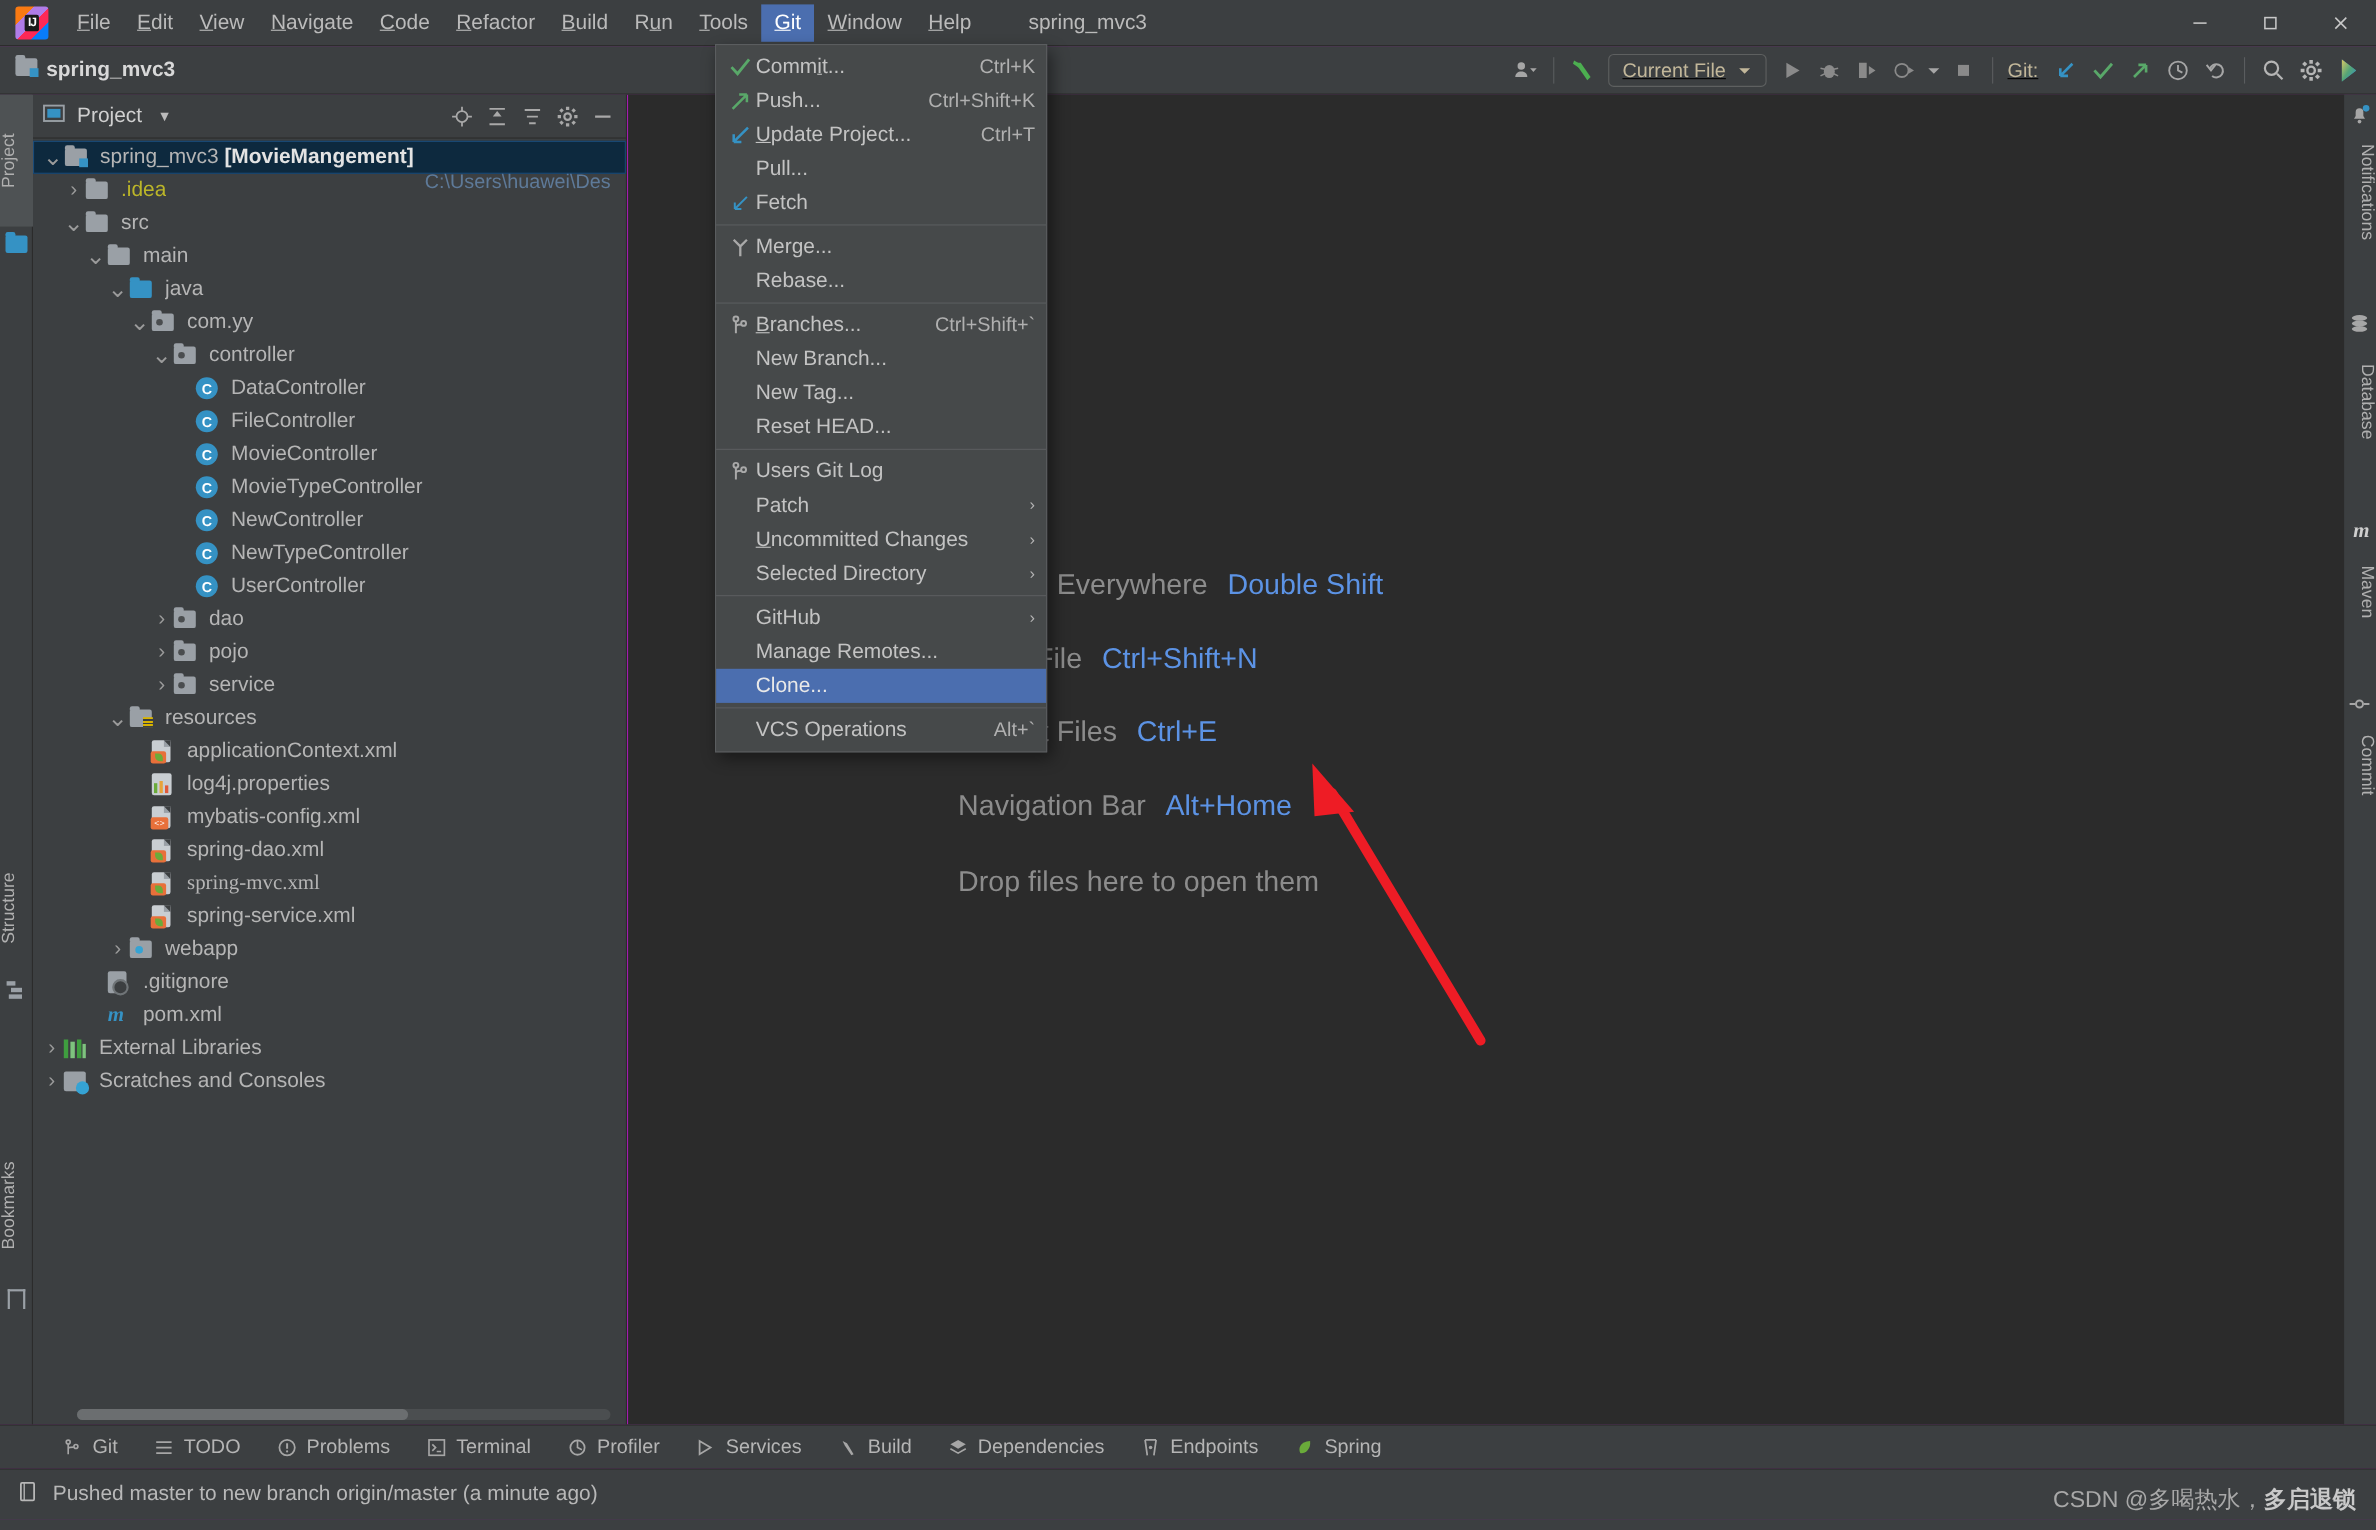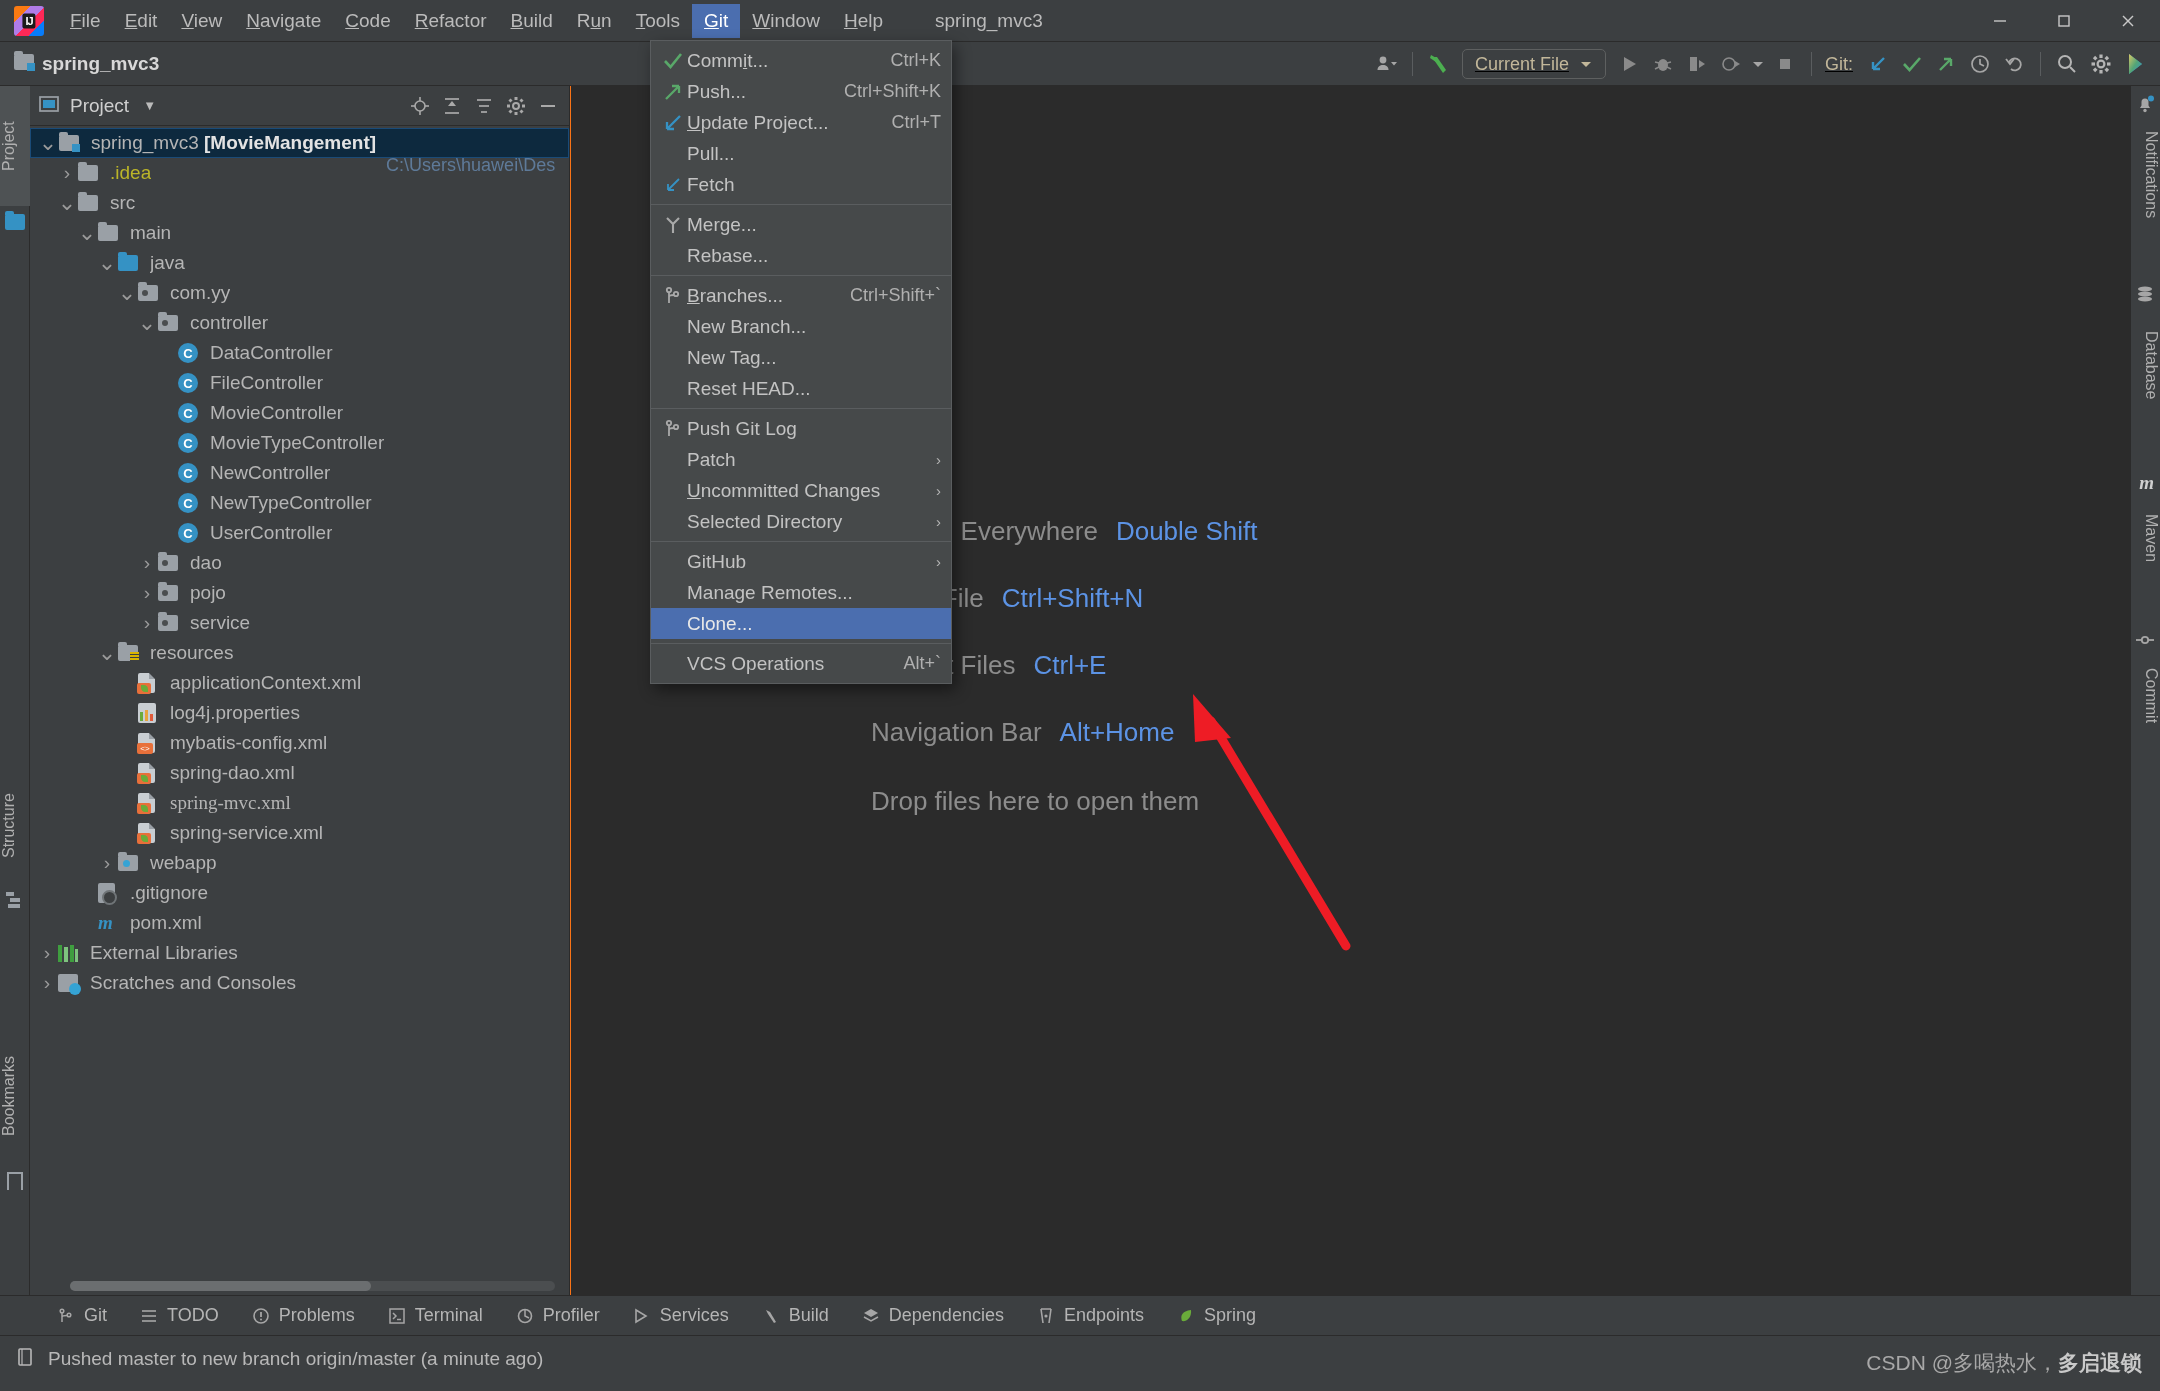--- a/index.html
+++ b/index.html
@@ -3,21 +3,21 @@
 <meta charset="utf-8">
 <style>
   * { box-sizing: border-box; margin: 0; padding: 0; }
   html, body {
     width: 2160px; height: 1391px;
     background: #3c3f41;
     font-family: "Liberation Sans", sans-serif;
     overflow: hidden;
     -webkit-font-smoothing: antialiased;
   }
-  .app { position: relative; width: 2160px; height: 1381px; background: #f97316; }
+  .app { position: relative; width: 2160px; height: 1381px; background: #a21caf; }
 
   
   .menubar {
     position: absolute; left: 0; top: 0; width: 2160px; height: 42px;
     background: #3c3f41; display: flex; align-items: center;
     border-bottom: 1px solid #2b2b2b;
   }
   .logo {
     width: 30px; height: 30px; margin: 0 14px 0 14px; position: relative; flex: none;
     border-radius: 3px; overflow: hidden;
@@ -853,21 +853,21 @@
       </div>
       <div class="msep"></div>
       <div class="mi">
         <span class="mi-ico">
           <svg width="22" height="22" viewBox="0 0 22 22">
             <circle cx="7" cy="5" r="2.2" fill="none" stroke="#a9a9a9" stroke-width="1.8"></circle>
             <circle cx="14" cy="9" r="2.2" fill="none" stroke="#a9a9a9" stroke-width="1.8"></circle>
             <path d="M7 7.2 L7 18 M7 12 C7 10 10 10 12 10" stroke="#a9a9a9" stroke-width="1.8" fill="none"></path>
           </svg>
         </span>
-        <span class="mi-label">Push Git Log</span>
+        <span class="mi-label">Users Git Log</span>
       </div>
       <div class="mi">
         <span class="mi-ico"></span>
         <span class="mi-label">Patch</span>
         <span class="mi-arrow">›</span>
       </div>
       <div class="mi">
         <span class="mi-ico"></span>
         <span class="mi-label"><u>U</u>ncommitted Changes</span>
         <span class="mi-arrow">›</span>

